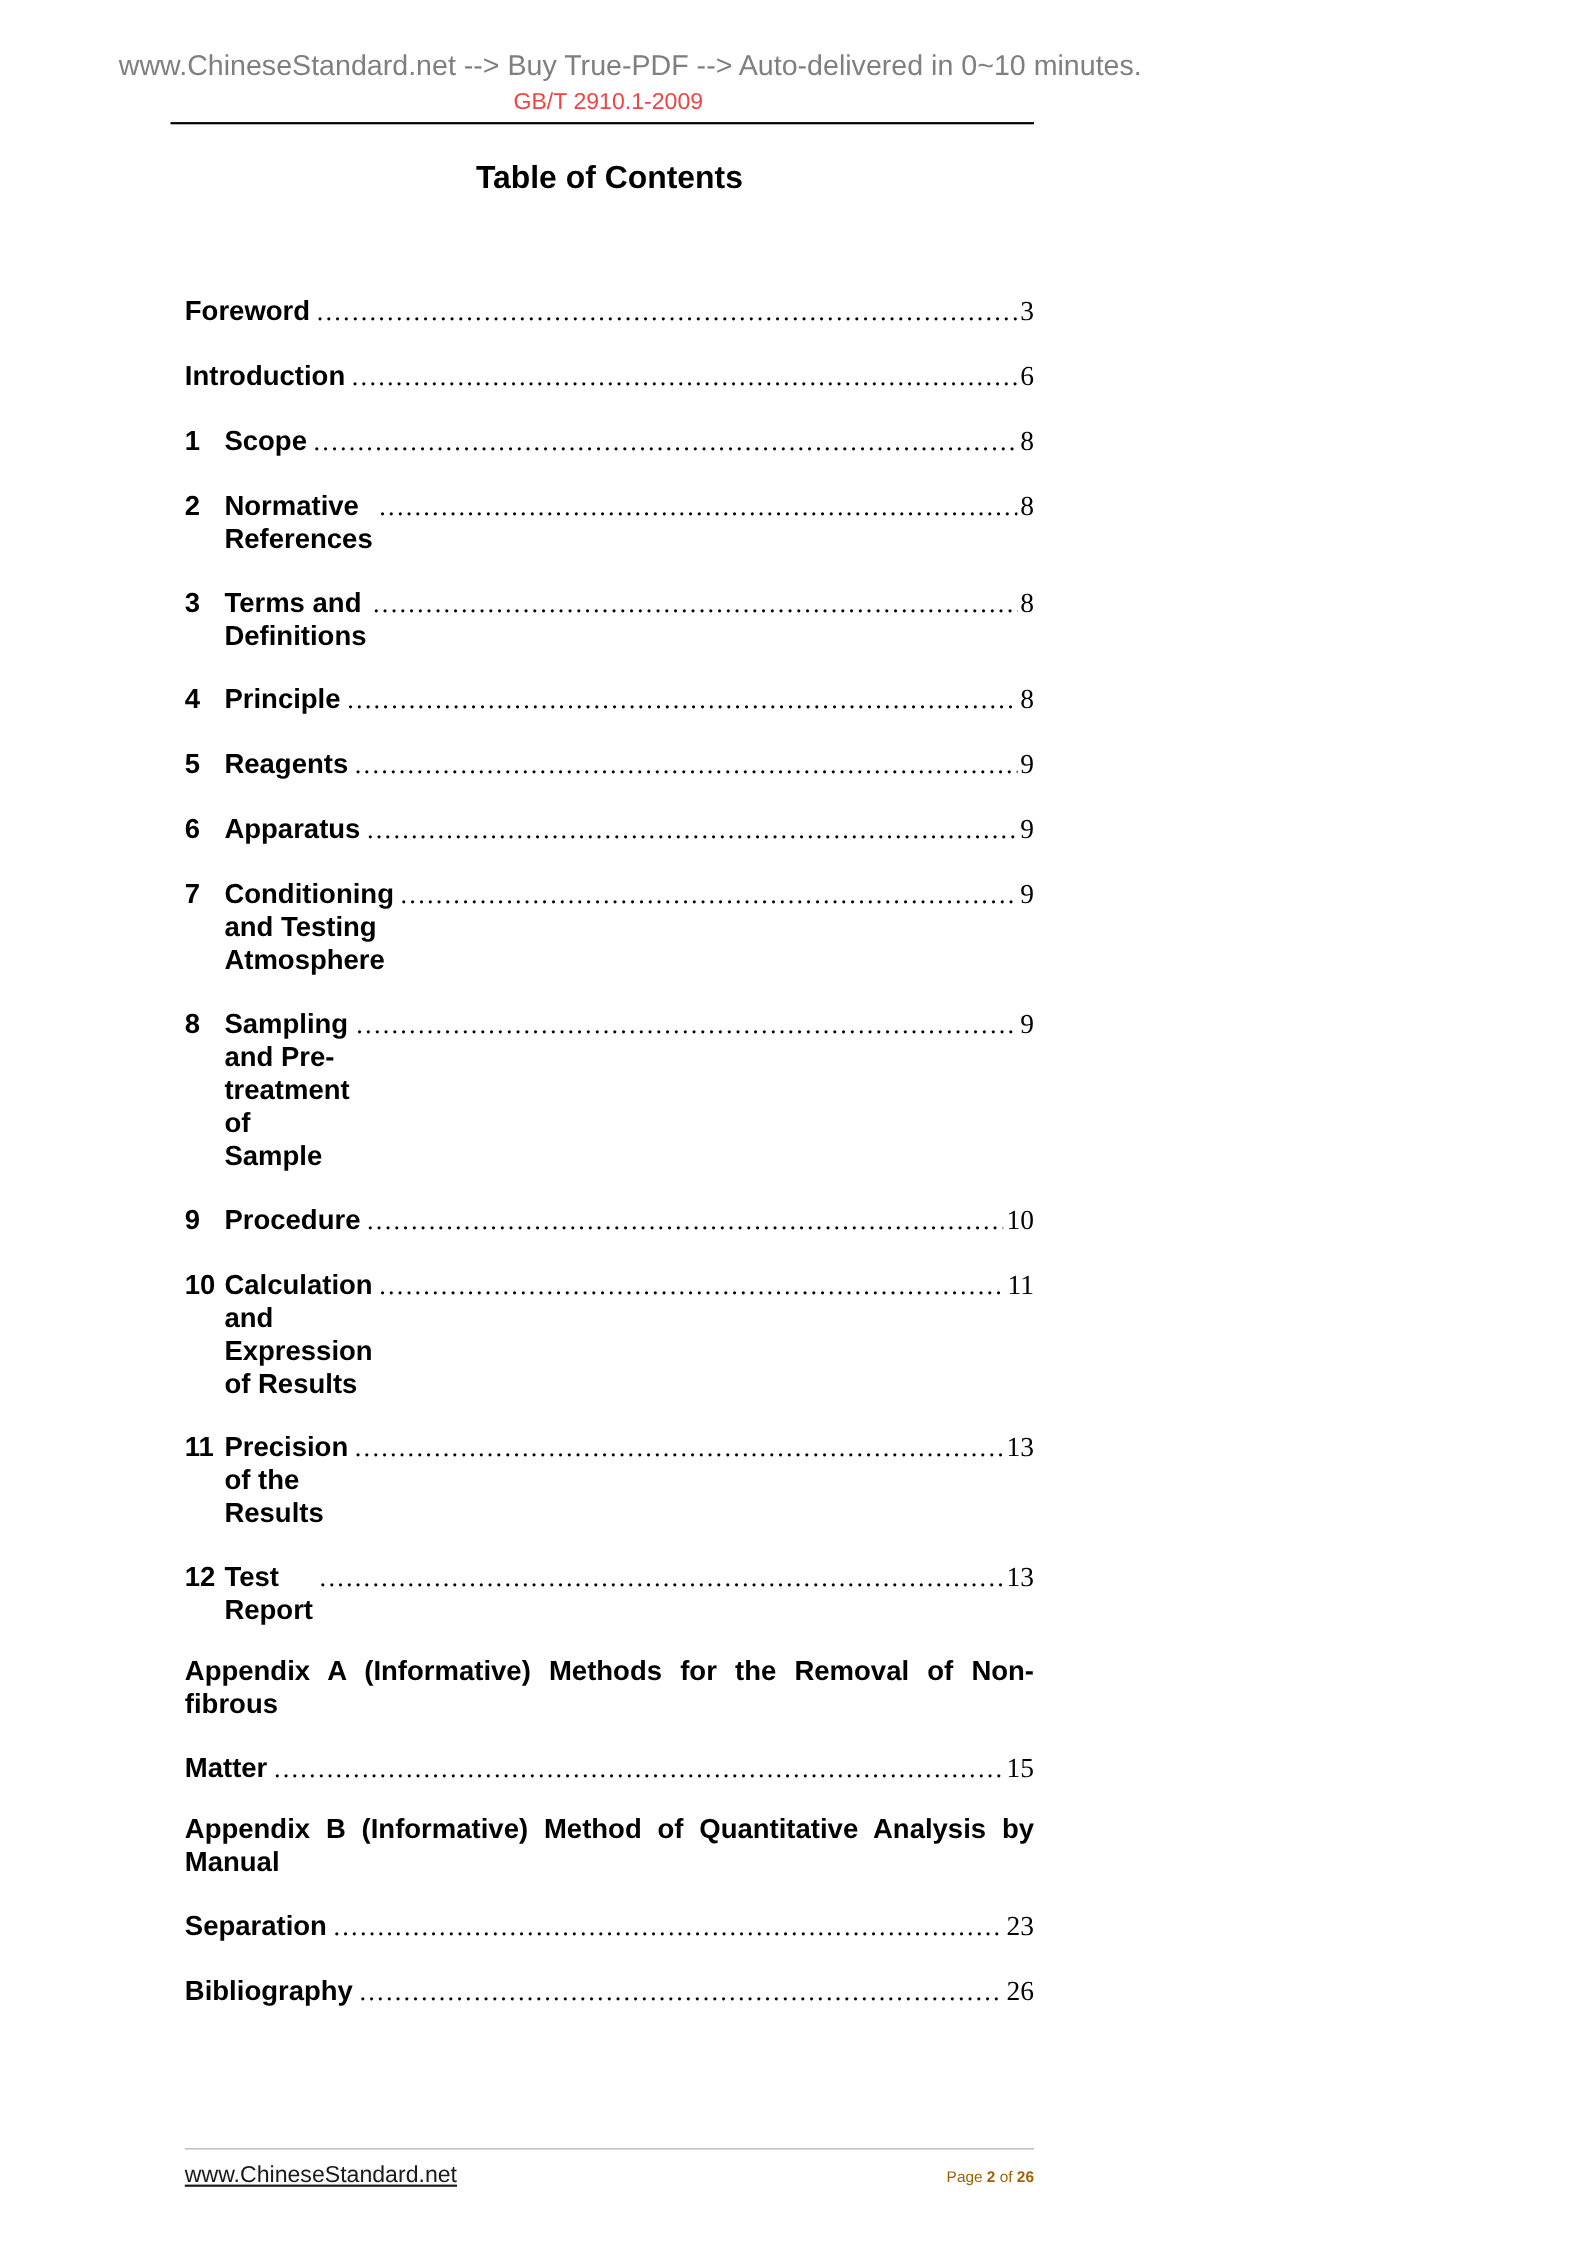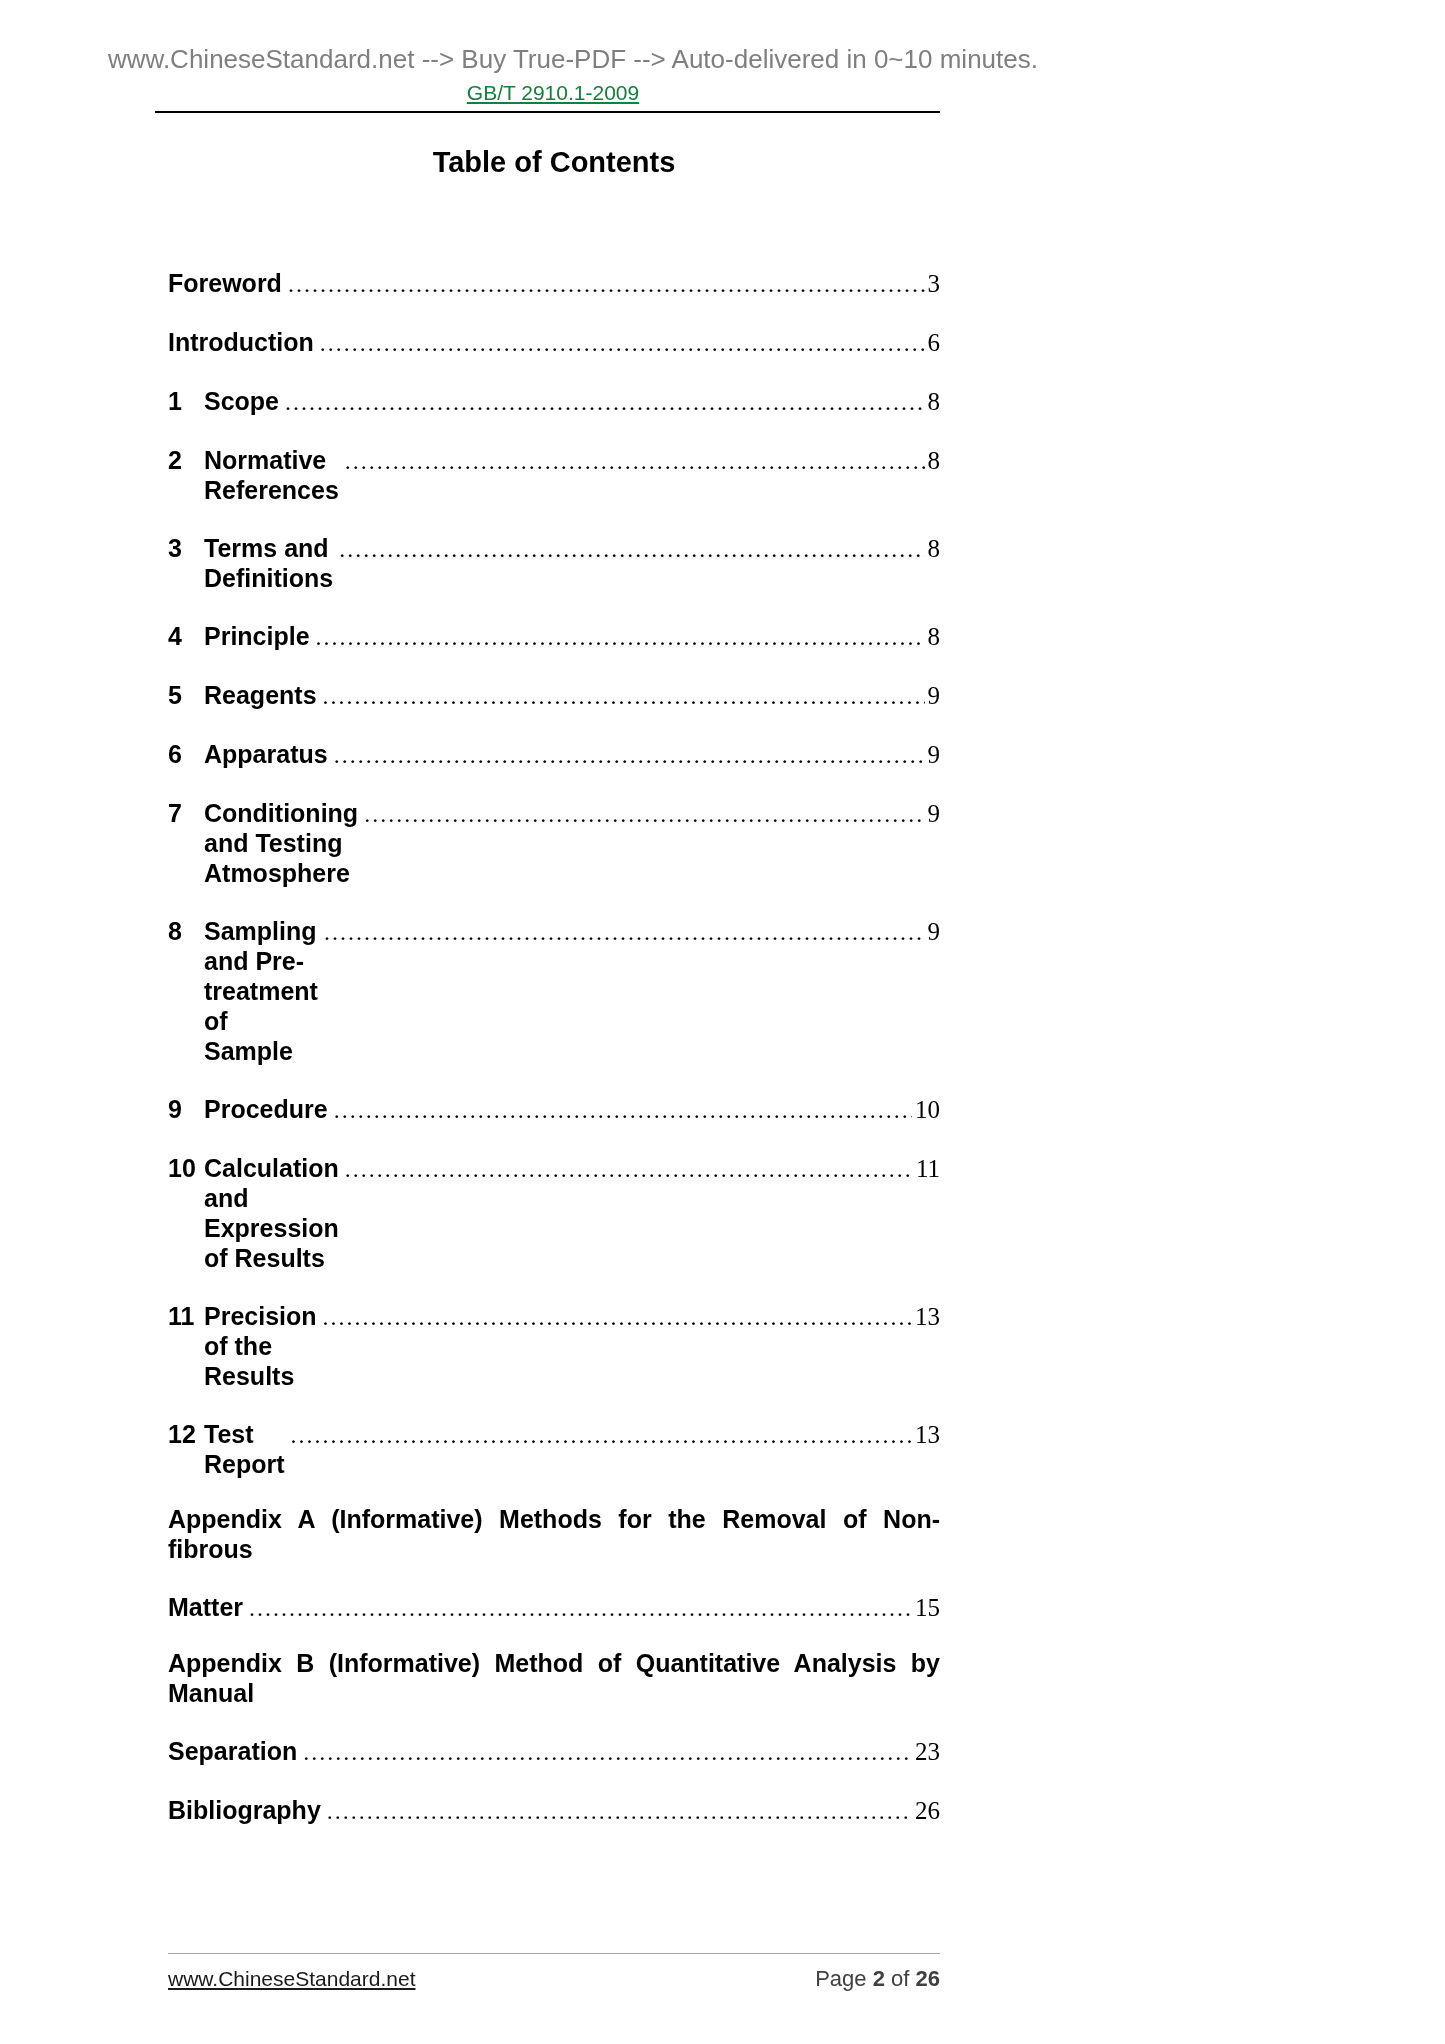--- a/index.html
+++ b/index.html
@@ -25,24 +25,23 @@
     width: 890px;
     text-align: center;
   }
   .promo {
     color: #7f7f7f;
     font-size: 26px;
     line-height: 1.2;
     white-space: nowrap;
   }
   .code {
-    color: #15803d;
+    color: #ef4444;
     font-size: 21px;
     margin-top: 6px;
-    text-decoration: underline;
   }
   .header-rule {
     position: absolute;
     top: 111px;
     left: 155px;
     width: 785px;
     border-top: 2px solid #000;
   }
   .page-title {
     position: absolute;
@@ -113,22 +112,22 @@
     align-items: baseline;
     gap: 24px;
   }
   .footer-link {
     font-size: 21px;
     color: #1a1a1a;
     text-decoration: underline;
     cursor: pointer;
   }
   .footer-page {
-    font-size: 22px;
-    color: #404040;
+    font-size: 14px;
+    color: #a16207;
   }
   .footer-page .b { font-weight: bold; }
 </style>
 </head>
 <body>
 
 <div class="page">
 
   <div class="header">
     <div class="promo">www.ChineseStandard.net --&gt; Buy True-PDF --&gt; Auto-delivered in 0~10 minutes.</div>

